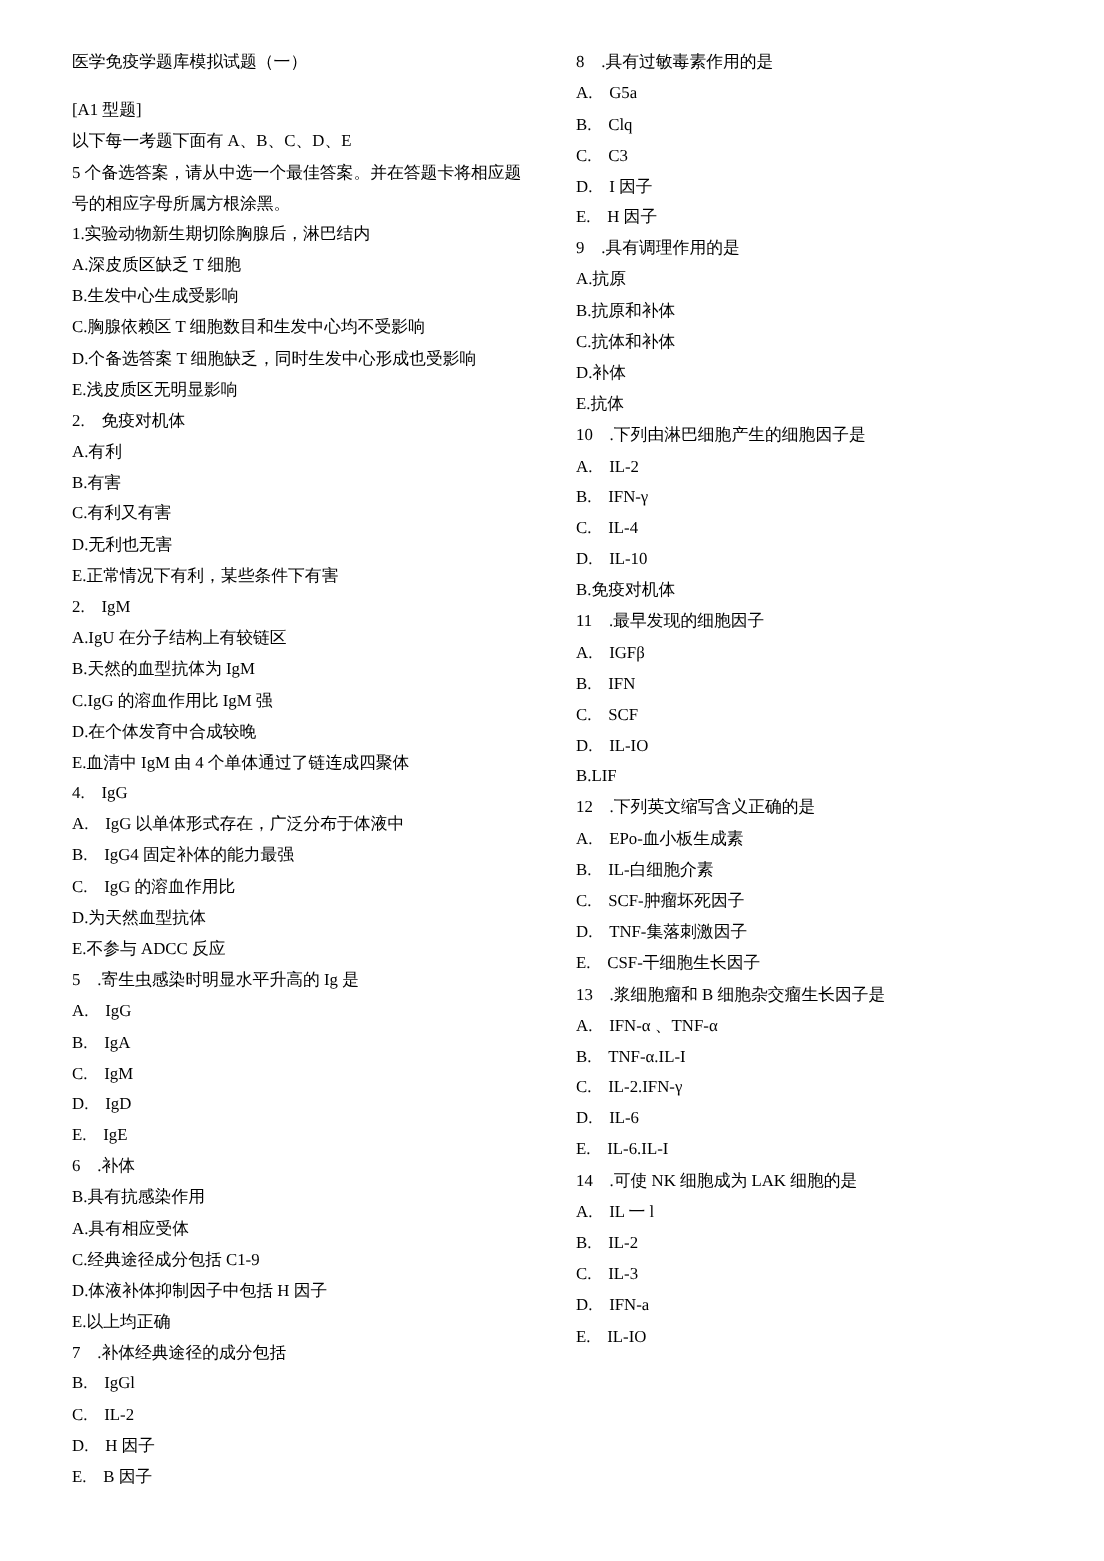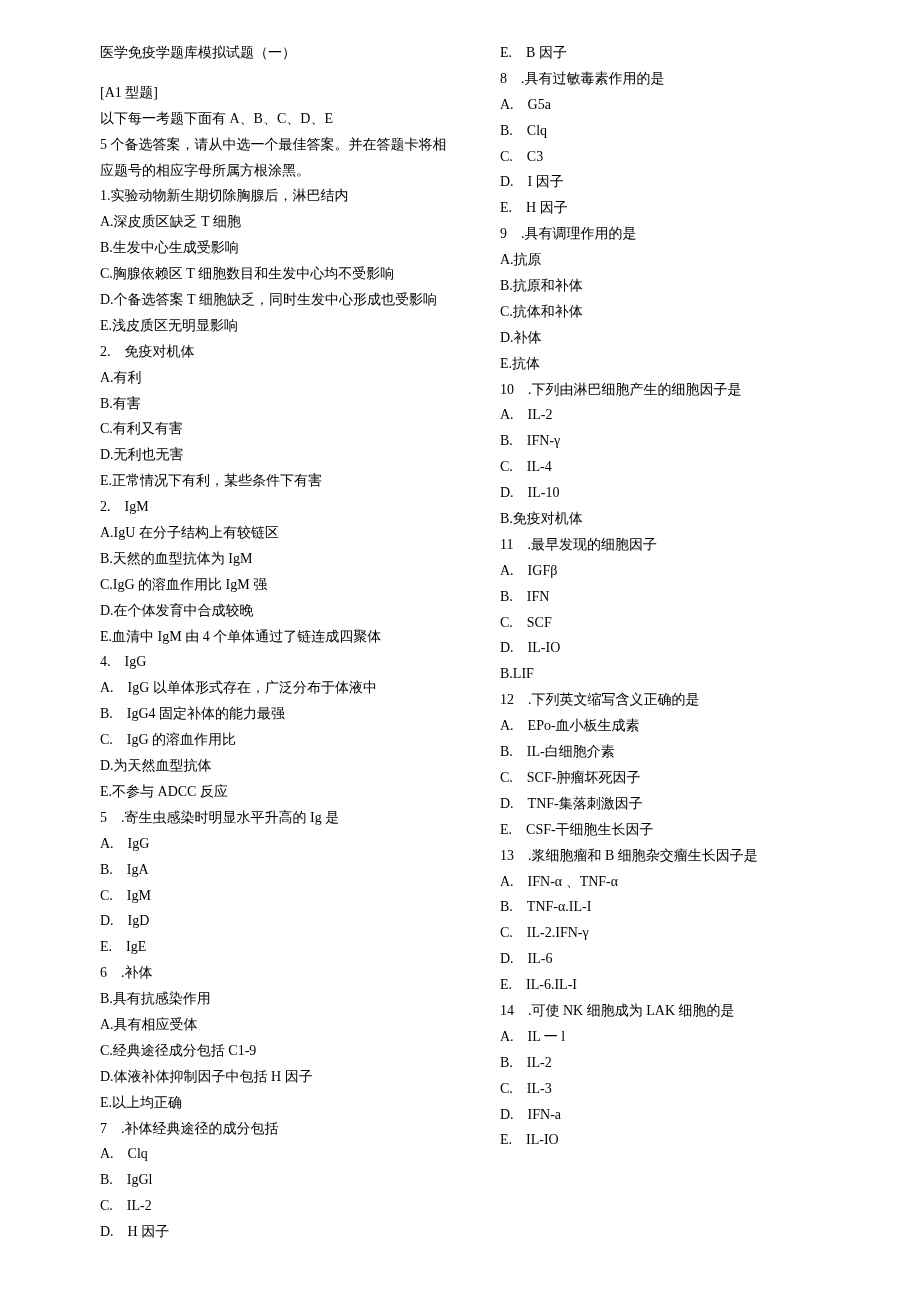--- a/index.html
+++ b/index.html
@@ -11,21 +11,20 @@
     color: #000;
     background: #fff;
     width: 920px;
     box-sizing: border-box;
   }
   .cols {
     column-count: 2;
     column-gap: 40px;
     column-fill: auto;
     height: 1220px;
-    margin-left: 40px;
   }
   .line {
     break-inside: avoid;
   }
   .gap {
     height: 1em;
   }
 </style>
 </head>
 <body>
@@ -74,21 +73,20 @@
   <div class="line">E. IgE</div>
 
   <div class="line">6 .补体</div>
   <div class="line">B.具有抗感染作用</div>
   <div class="line">A.具有相应受体</div>
   <div class="line">C.经典途径成分包括 C1-9</div>
   <div class="line">D.体液补体抑制因子中包括 H 因子</div>
   <div class="line">E.以上均正确</div>
 
   <div class="line">7 .补体经典途径的成分包括</div>
-  <div class="line">A. Clq</div>
   <div class="line">B. IgGl</div>
   <div class="line">C. IL-2</div>
   <div class="line">D. H 因子</div>
   <div class="line">E. B 因子</div>
 
   <div class="line">8 .具有过敏毒素作用的是</div>
   <div class="line">A. G5a</div>
   <div class="line">B. Clq</div>
   <div class="line">C. C3</div>
   <div class="line">D. I 因子</div>

